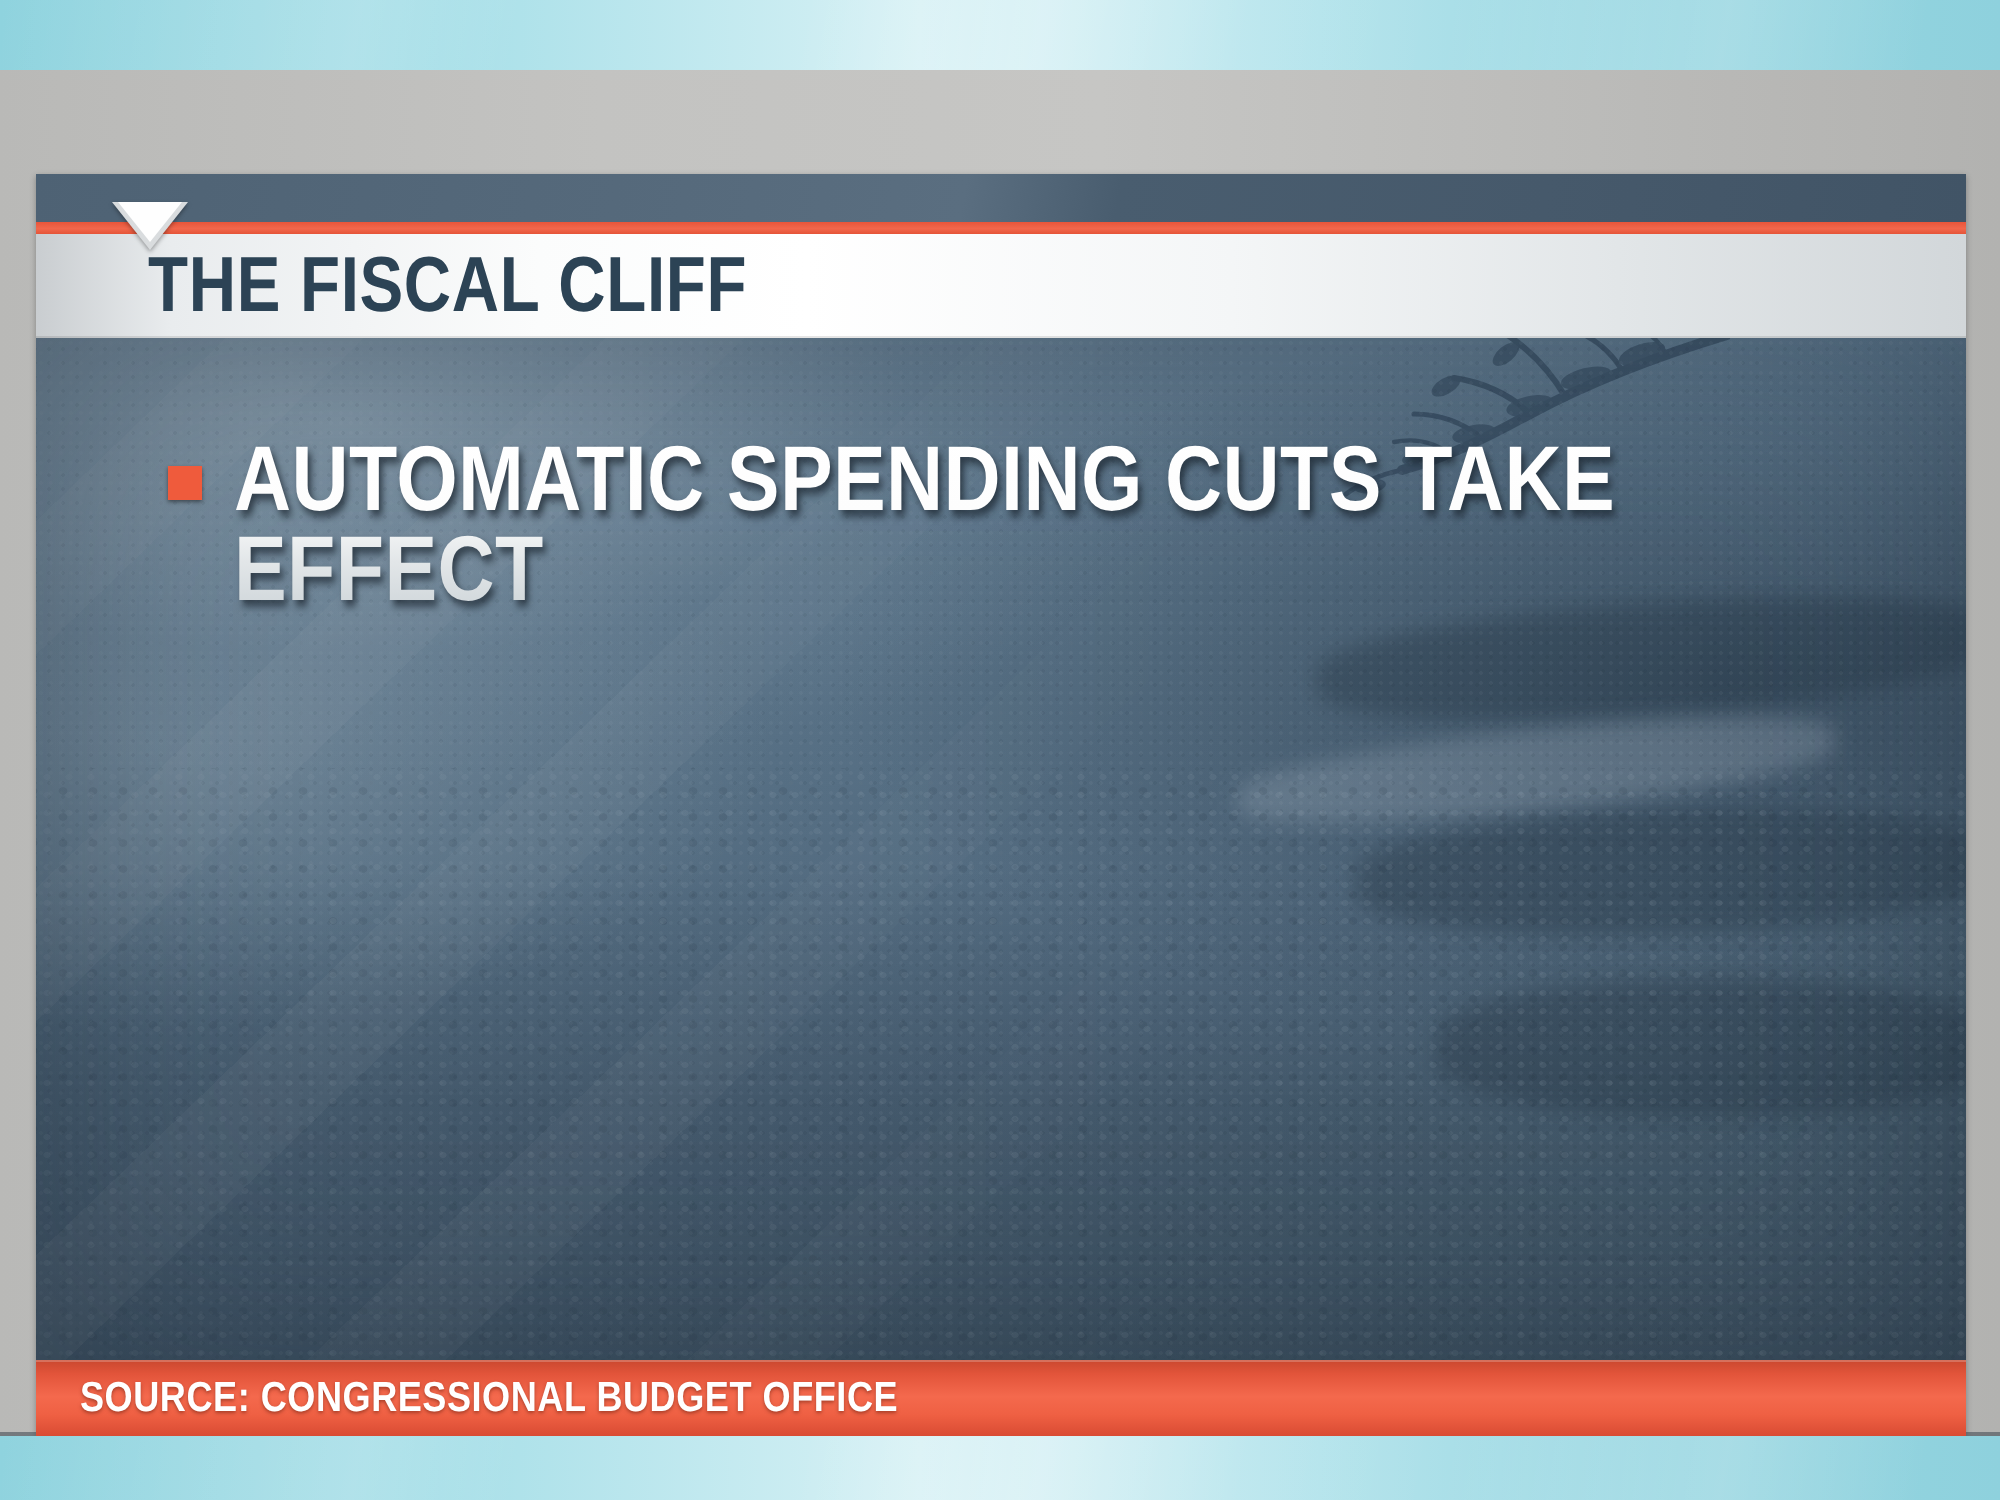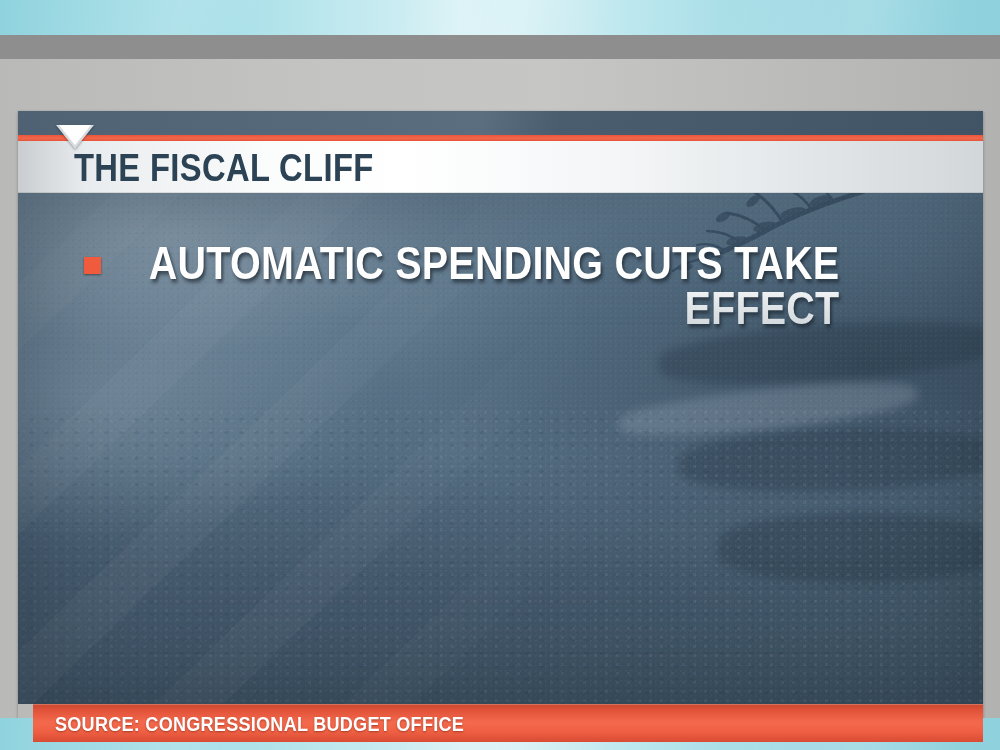--- a/index.html
+++ b/index.html
@@ -39,21 +39,20 @@
   #cyan-bottom { top: 718px; height: 32px; }
 
   
   #frame {
     position: absolute;
     left: 0;
     top: 35px;
     width: 1000px;
     height: 683px;
     background: linear-gradient(90deg, #b9b9b7 0%, #c3c3c1 30%, #c6c6c4 55%, #b2b2b0 100%);
-    margin-top: 24px;
   }
   #frame::after {
     content: "";
     position: absolute;
     left: 0; right: 0; bottom: 0;
     height: 2px;
     background: rgba(60,70,78,0.55);
   }
 
   
@@ -135,21 +134,20 @@
 
   
   #body-area {
     position: absolute;
     left: 0;
     top: 82px;
     width: 100%;
     bottom: 38px;
     overflow: hidden;
     background: #5b7186;
-    text-align: right;
   }
 
   
   #photo {
     position: absolute;
     inset: 0;
     background:
       
       radial-gradient(ellipse 62% 48% at 16% 8%, rgba(196,216,229,0.55) 0%, rgba(150,176,196,0.12) 48%, rgba(0,0,0,0) 74%),
       
@@ -267,21 +265,21 @@
     -webkit-background-clip: text;
     background-clip: text;
     -webkit-text-fill-color: transparent;
     filter: drop-shadow(2px 3px 2px rgba(22,32,42,0.72));
     max-width: 840px;
   }
 
   
   #source-bar {
     position: absolute;
-    left: 15px;
+    left: 0;
     bottom: 0;
     width: 100%;
     height: 38px;
     background: linear-gradient(180deg, #c9482f 0%, #e2543a 18%, #f4694d 48%, #ef6043 72%, #d94b33 100%);
     box-shadow: inset 0 1px 0 rgba(255,255,255,0.22);
     z-index: 5;
   }
   #source-text {
     position: absolute;
     left: 22px;

